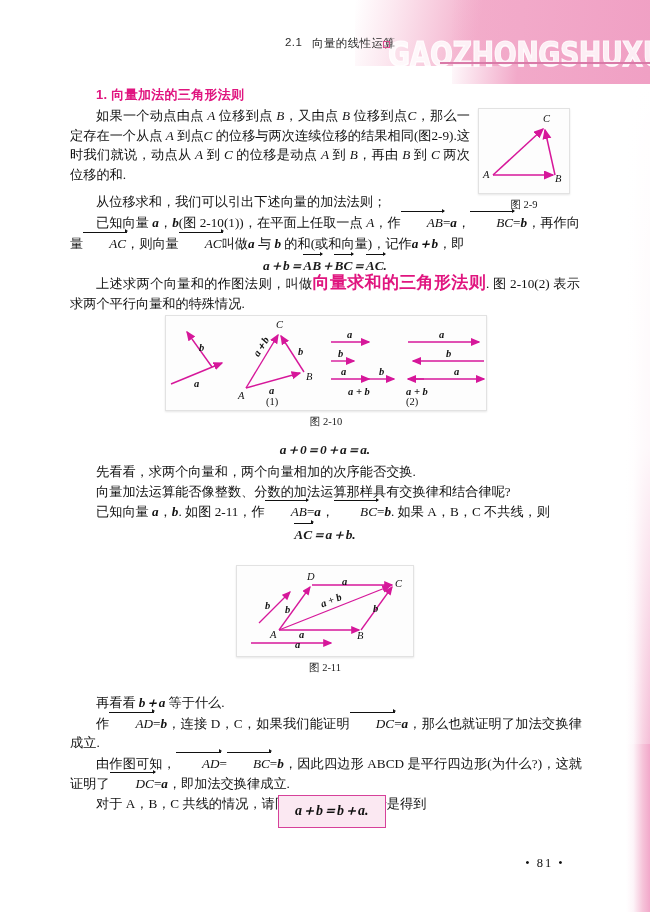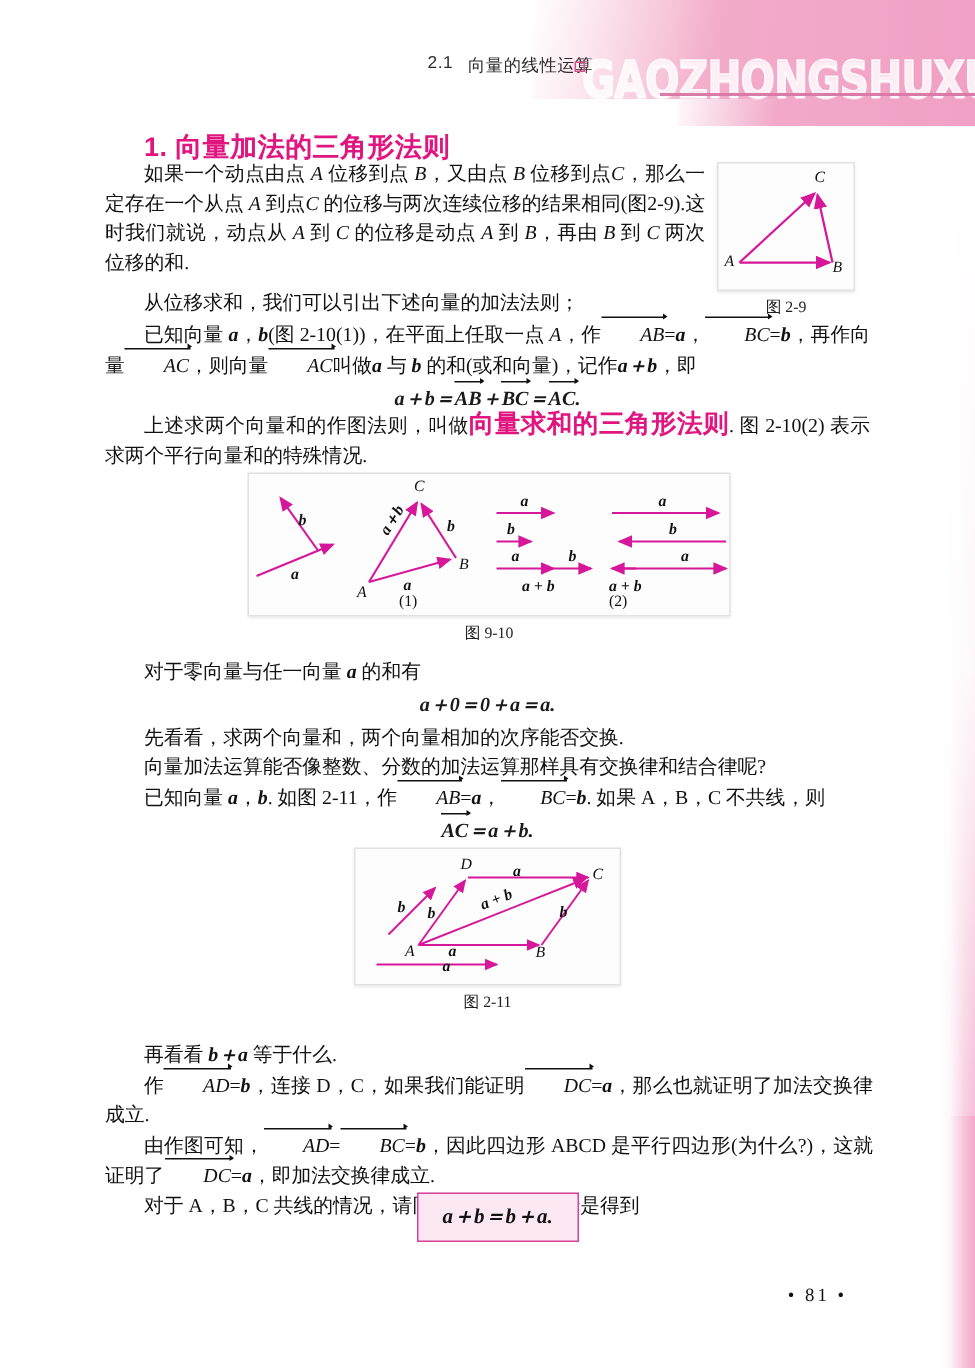--- a/index.html
+++ b/index.html
@@ -57,21 +57,21 @@
     position:absolute; left: 383px; top: 5px; width: 7px; height: 7px;
     border: 1.3px solid #d94f8e;
   }
   .header-rule {
     position:absolute; top: 62px; left: 440px; width: 210px; height: 1.6px;
     background: #d97aa8;
   }
   h2.sec-title {
     position:absolute; left: 96px; top: 86px; margin: 0;
     font-family: "Liberation Sans", sans-serif;
-    font-size: 18px; font-weight: bold; color: #e0157f;
+    font-size: 13px; font-weight: bold; color: #e0157f;
     letter-spacing: .3px;
   }
   p.para {
     margin: 0; font-size: 13.2px; line-height: 19.6px;
     text-align: justify; text-justify: inter-character;
     color: #111;
   }
   .indent { text-indent: 26px; }
   .ital { font-style: italic; }
   .bi { font-style: italic; font-weight: bold; }
@@ -238,27 +238,24 @@
       <div class="figlbl bold" style="left:182px; top:70px;">a + b</div>
       
       <div class="figlbl bold" style="left:273px; top:13px;">a</div>
       <div class="figlbl bold" style="left:280px; top:32px;">b</div>
       <div class="figlbl bold" style="left:288px; top:50px;">a</div>
       <div class="figlbl bold" style="left:240px; top:70px;">a + b</div>
       
       <div class="partlbl" style="left:100px; top:80px;">(1)</div>
       <div class="partlbl" style="left:240px; top:80px;">(2)</div>
     </div>
-    <div class="figcap">图 9-10</div>
+    <div class="figcap">图 2-10</div>
   </div>
 
   <div class="blk" style="left:70px; top:438px; width:510px;">
-    <p class="para indent">
-      <span>对于零向量与任一向量 </span><span class="bi">a</span><span> 的和有</span>
-    </p>
     <p class="formula">a＋0＝0＋a＝a.</p>
     <p class="para indent">先看看，求两个向量和，两个向量相加的次序能否交换.</p>
     <p class="para indent">向量加法运算能否像整数、分数的加法运算那样具有交换律和结合律呢?</p>
     <p class="para indent">
       <span>已知向量 </span><span class="bi">a</span><span>，</span><span class="bi">b</span><span>.  如图 2-11，作</span><span class="vec">AB</span><span>=</span><span class="bi">a</span><span>，</span><span class="vec">BC</span><span>=</span><span class="bi">b</span><span>.  如果 A，B，C 不共线，则</span>
     </p>
     <p class="formula">
       <span class="vec">AC</span><span>＝a＋b.</span>
     </p>
   </div>

